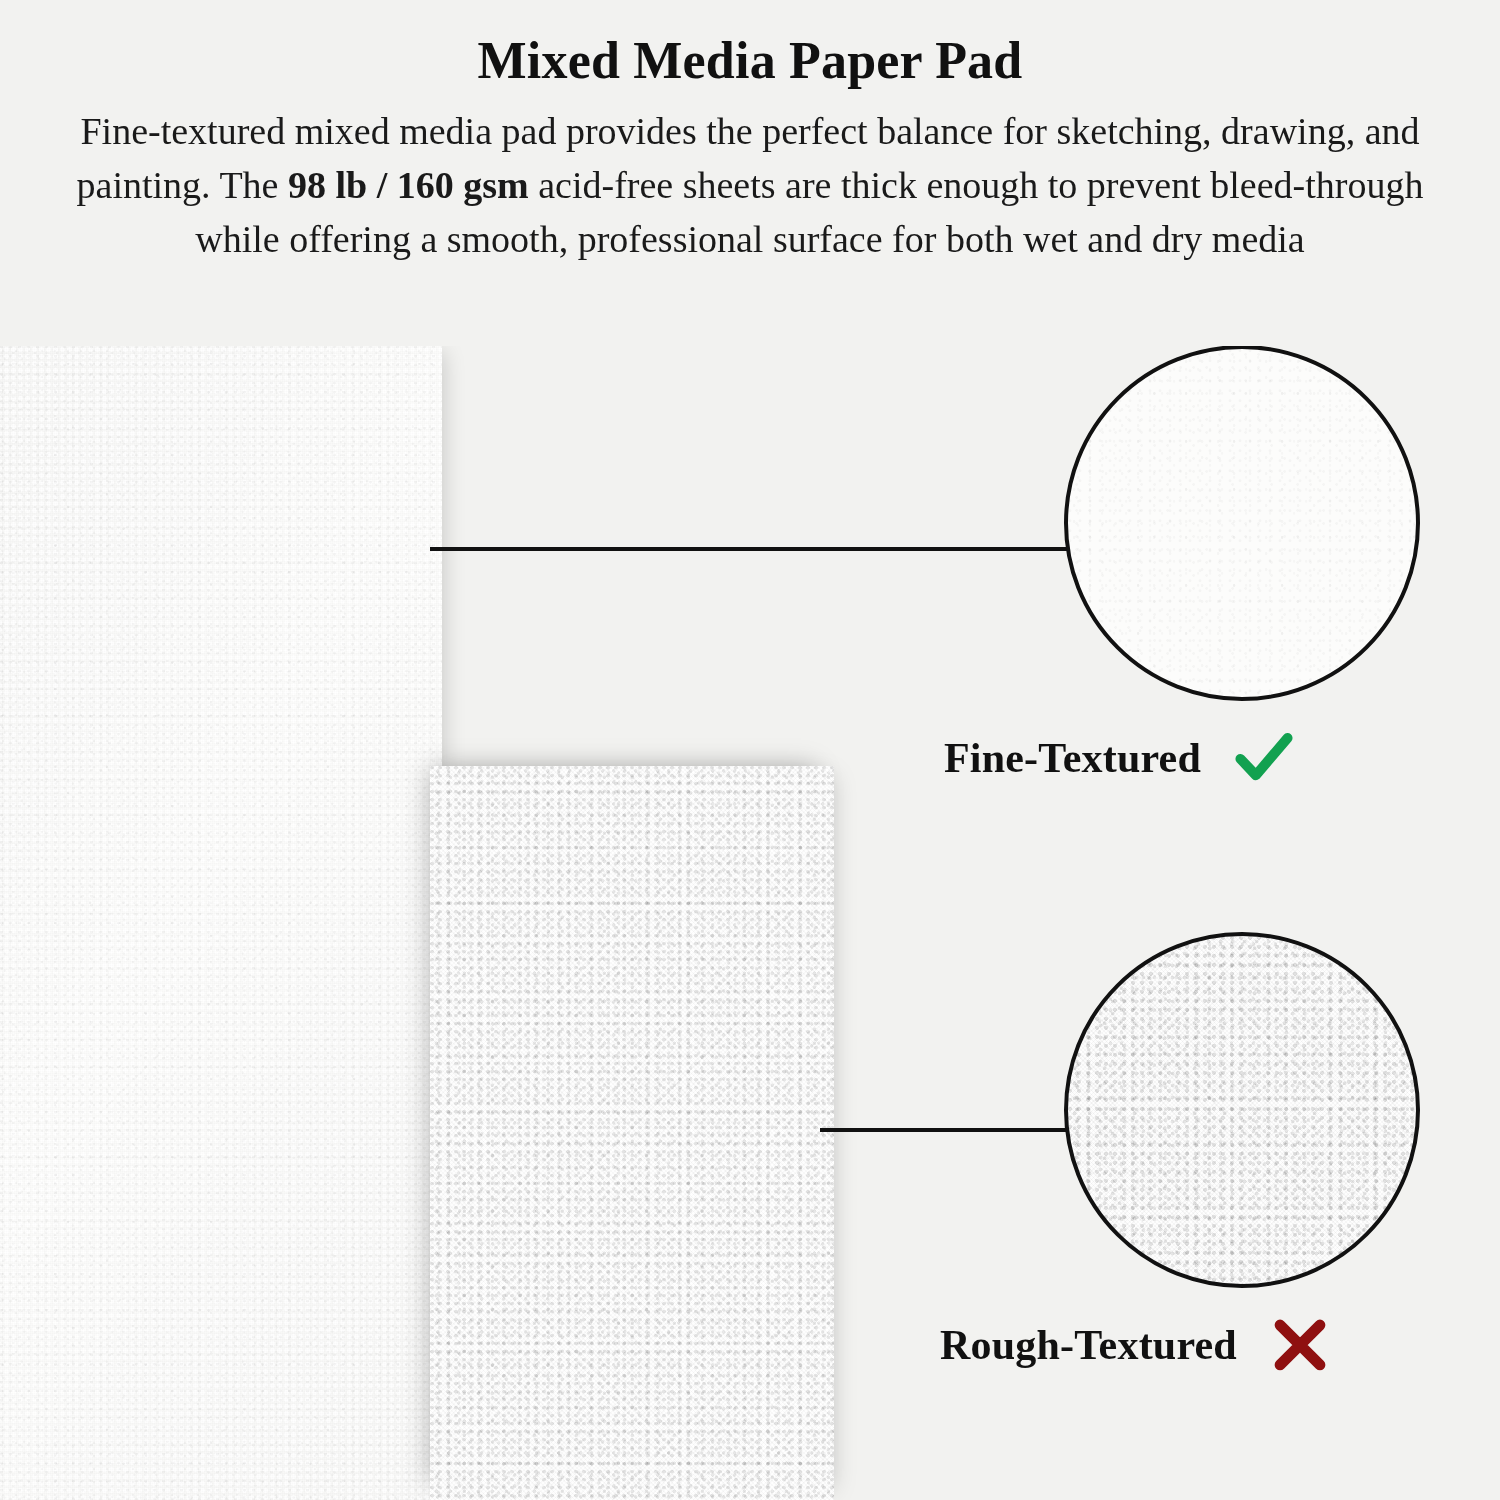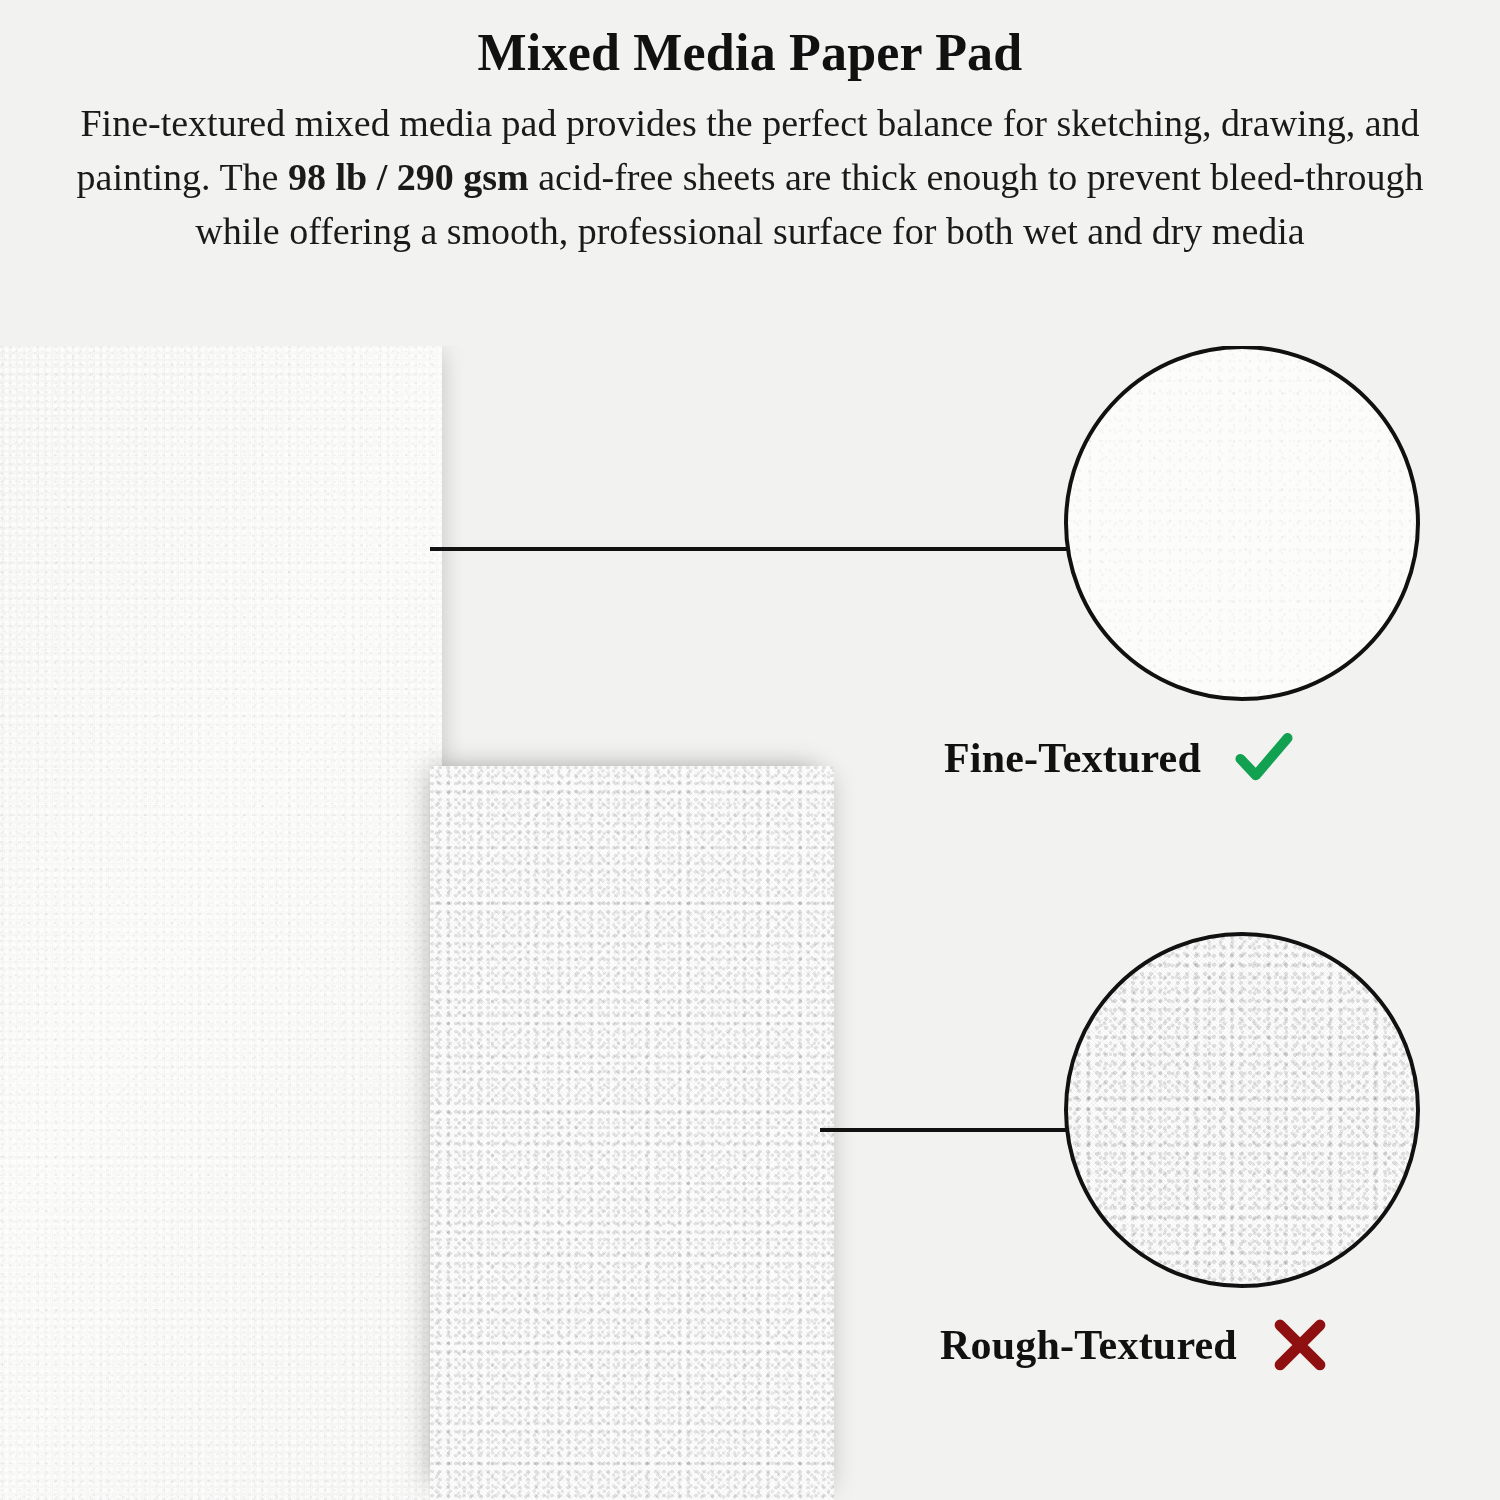--- a/index.html
+++ b/index.html
@@ -20,21 +20,21 @@
     position: absolute;
     top: 0;
     left: 0;
     width: 1500px;
     height: 346px;
     text-align: center;
     z-index: 10;
   }
   .title {
     margin: 0;
-    padding-top: 26px;
+    padding-top: 34px;
     font-family: "Liberation Serif", serif;
     font-weight: bold;
     font-size: 52px;
     line-height: 1.05;
     color: #111111;
     letter-spacing: 0.2px;
   }
   .subtitle {
     margin: 0 auto;
     padding-top: 16px;
@@ -189,21 +189,21 @@
   .label-fine { left: 944px; top: 383px; }
   .label-rough { left: 908px; top: 970px; margin-left: 32px; }
 
   .mark { width: 58px; height: 58px; display: block; }
 </style>
 </head>
 <body>
 
 <div class="header">
   <h1 class="title">Mixed Media Paper Pad</h1>
-  <p class="subtitle"><span>Fine-textured mixed media pad provides the perfect balance for sketching, drawing, and painting. The </span><b>98 lb / 290 gsm</b><span> acid-free sheets are thick enough to prevent bleed-through while offering a smooth, professional surface for both wet and dry media</span></p>
+  <p class="subtitle"><span>Fine-textured mixed media pad provides the perfect balance for sketching, drawing, and painting. The </span><b>98 lb / 160 gsm</b><span> acid-free sheets are thick enough to prevent bleed-through while offering a smooth, professional surface for both wet and dry media</span></p>
 </div>
 
 <div class="scene">
 
   <div class="sheet-fine"></div>
   <div class="sheet-rough"></div>
 
   <div class="callout-line line-fine"></div>
   <div class="callout-line line-rough"></div>
 

